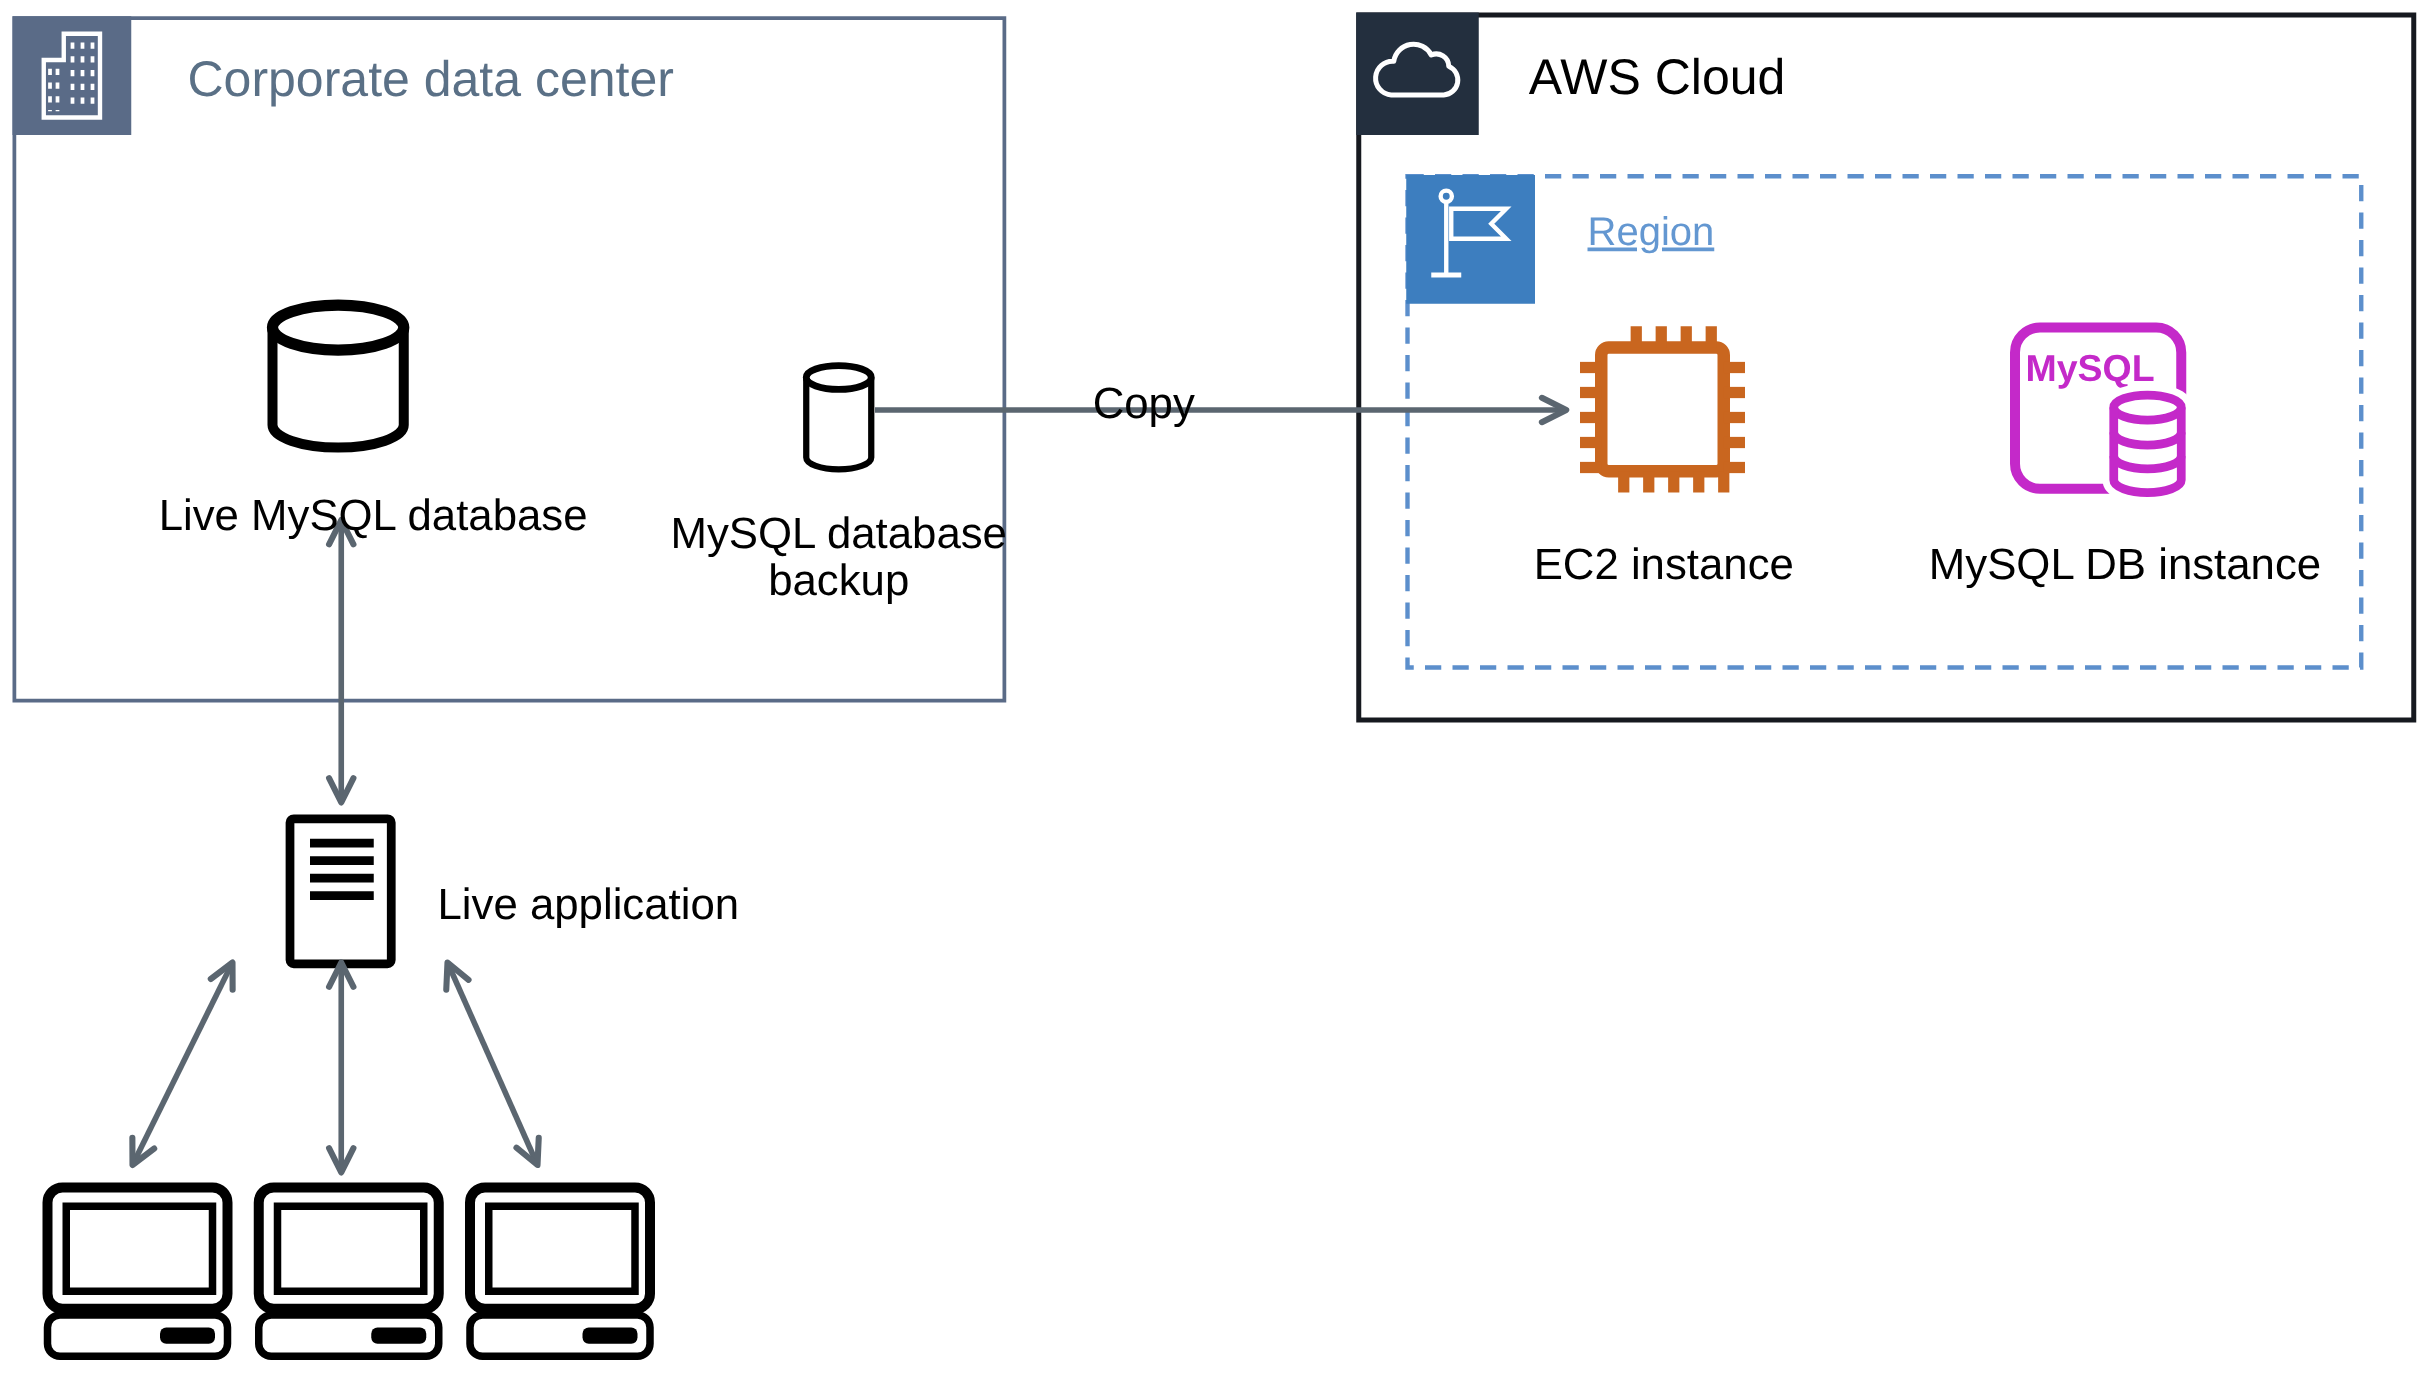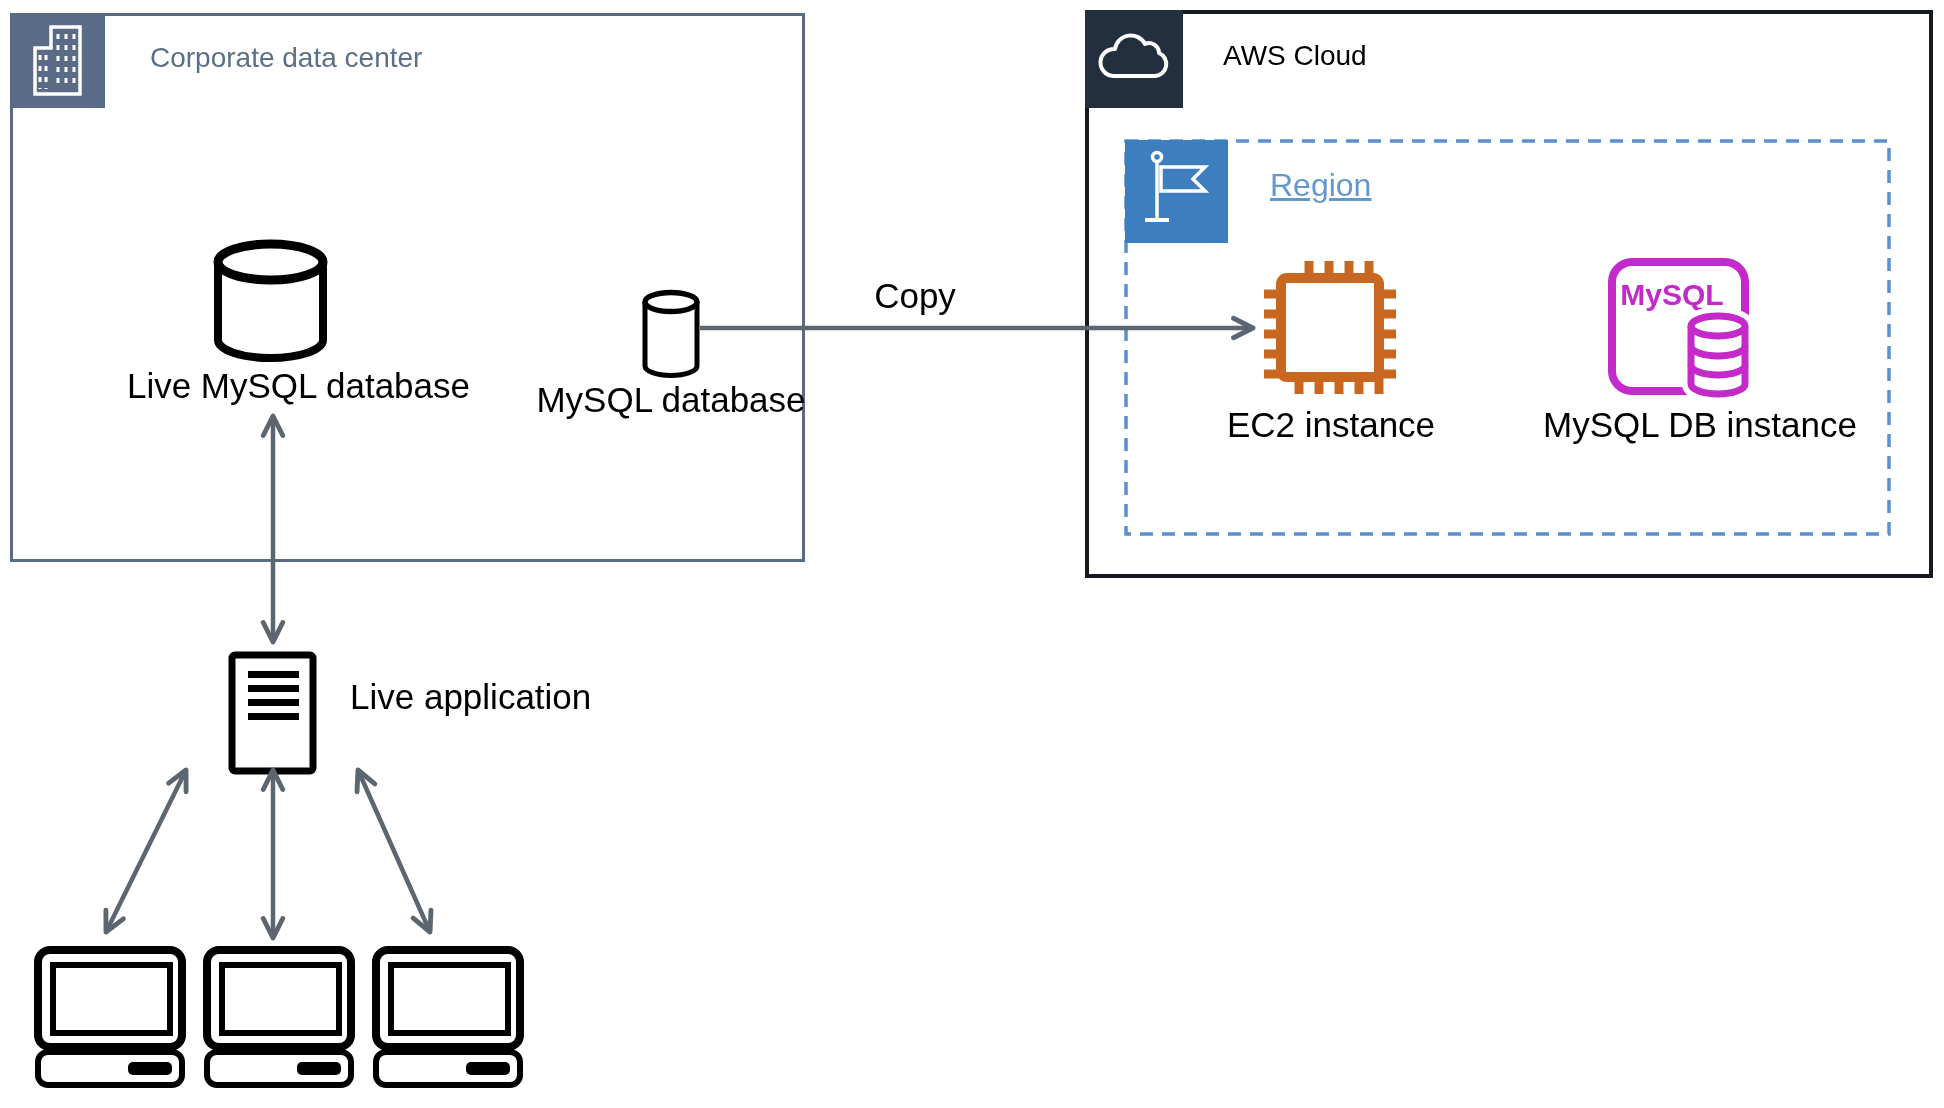--- a/index.html
+++ b/index.html
@@ -6,22 +6,22 @@
   #stage{
     position:relative;
     width:1944px;height:1108px;
     background:#ffffff;
     font-family:"Liberation Sans", sans-serif;
     overflow:hidden;
   }
   #gfx{position:absolute;left:0;top:0;width:1944px;height:1108px;}
   .lbl{position:absolute;color:#000;line-height:1.12;}
   .center{text-align:center;}
-  .group-title{font-size:28px;white-space:nowrap;}
-  .item-label{font-size:35px;white-space:nowrap;}
+  .group-title{font-size:40px;white-space:nowrap;}
+  .item-label{font-size:35px;white-space:nowrap;margin-top:27px;}
   .t-corporate{left:150px;top:42px;color:#5A7086;}
   .t-aws{left:1223px;top:40px;color:#000000;text-align:center;}
   .t-region{left:1270px;top:168px;color:#6397D1;font-size:32px;text-decoration:underline;}
   .l-livedb{left:70px;top:366px;width:400px;text-align:right;}
   .l-backup{left:471px;top:381px;width:400px;line-height:38px;}
   .l-ec2{left:1181px;top:405px;width:300px;}
   .l-mysql{left:1500px;top:405px;width:400px;}
   .l-app{left:350px;top:677px;}
   .l-copy{left:840px;top:276px;width:150px;}
 </style>
@@ -163,20 +163,21 @@
   <div class="lbl group-title t-corporate">Corporate data center</div>
 
   <div class="lbl group-title t-aws">AWS Cloud</div>
 
   <div class="lbl group-title t-region">Region</div>
 
   <div class="lbl item-label center l-livedb">Live MySQL database</div>
 
   <div class="lbl item-label center l-backup">
     <span style="display:block">MySQL database</span>
+    <span style="display:block">backup</span>
   </div>
 
   <div class="lbl item-label center l-ec2">EC2 instance</div>
 
   <div class="lbl item-label center l-mysql">MySQL DB instance</div>
 
   <div class="lbl item-label l-app">Live application</div>
 
   <div class="lbl item-label center l-copy">Copy</div>
 

